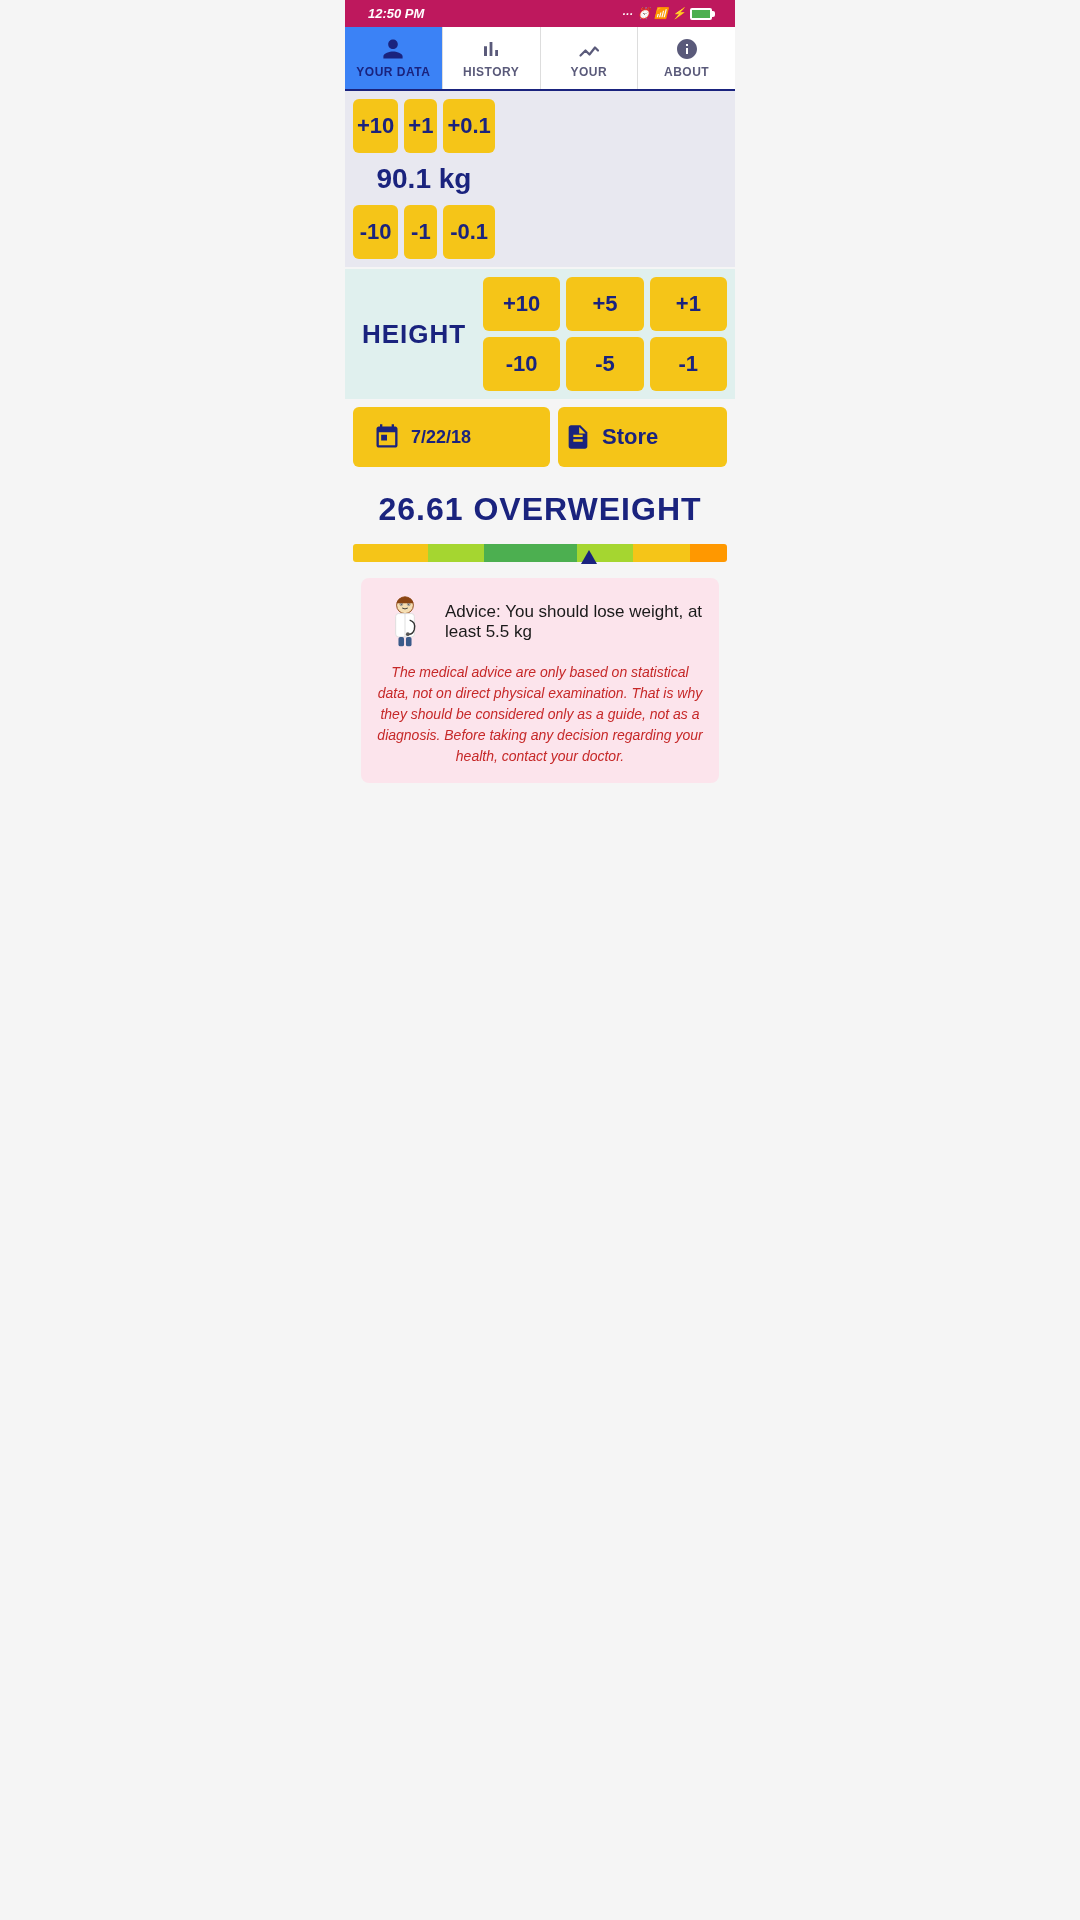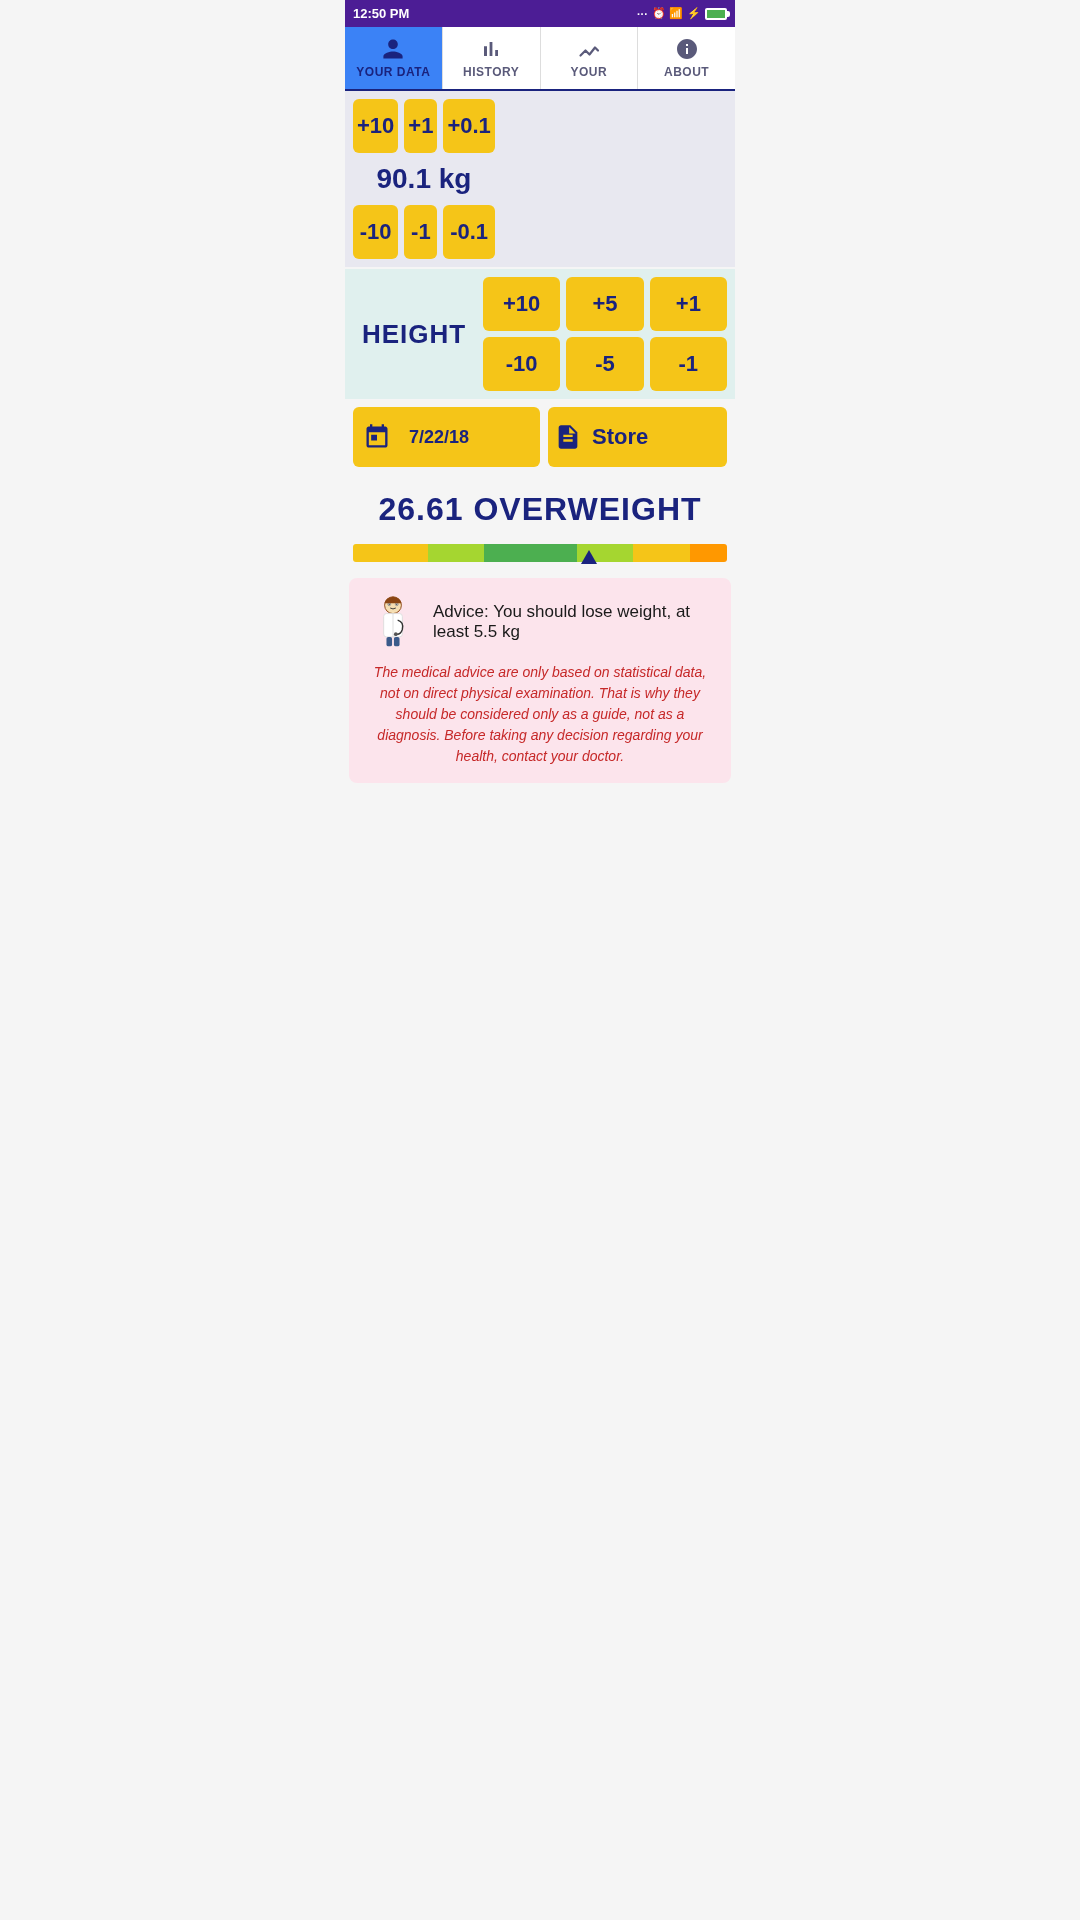--- a/index.html
+++ b/index.html
@@ -8,28 +8,29 @@
     body {
       font-family: Arial, sans-serif;
       background: #f5f5f5;
       width: 390px;
       margin: 0 auto;
       max-width: 100%;
     }
 
     
     .status-bar {
-      background: #4c1d95;
+      background: #be185d;
       color: white;
       display: flex;
       justify-content: space-between;
       align-items: center;
-      padding: 6px 8px;
+      padding: 6px 23px;
       font-size: 13px;
       font-weight: bold;
+      font-style: italic;
     }
     .status-bar .right-icons {
       display: flex;
       align-items: center;
       gap: 4px;
       font-size: 11px;
     }
     .battery-icon {
       display: inline-block;
       width: 22px;
@@ -150,25 +151,25 @@
       gap: 8px;
     }
     .btn-date {
       flex: 1;
       background: #f5c518;
       color: #1a237e;
       border: none;
       border-radius: 6px;
       font-size: 18px;
       font-weight: bold;
-      padding: 16px 10px;
+      padding: 16px 20px;
       cursor: pointer;
       display: flex;
       align-items: center;
-      gap: 18px;
+      gap: 10px;
     }
     .btn-store {
       flex: 1;
       background: #f5c518;
       color: #1a237e;
       border: none;
       border-radius: 6px;
       font-size: 22px;
       font-weight: bold;
       padding: 16px 6px;
@@ -211,21 +212,21 @@
       width: 0;
       height: 0;
       border-left: 8px solid transparent;
       border-right: 8px solid transparent;
       border-bottom: 14px solid #1a237e;
     }
 
     
     .advice-box {
       background: #fce4ec;
-      margin: 4px;
+      margin: 16px;
       border-radius: 8px;
       padding: 16px;
       display: flex;
       flex-direction: column;
       gap: 12px;
     }
     .advice-header {
       display: flex;
       align-items: center;
       gap: 12px;

